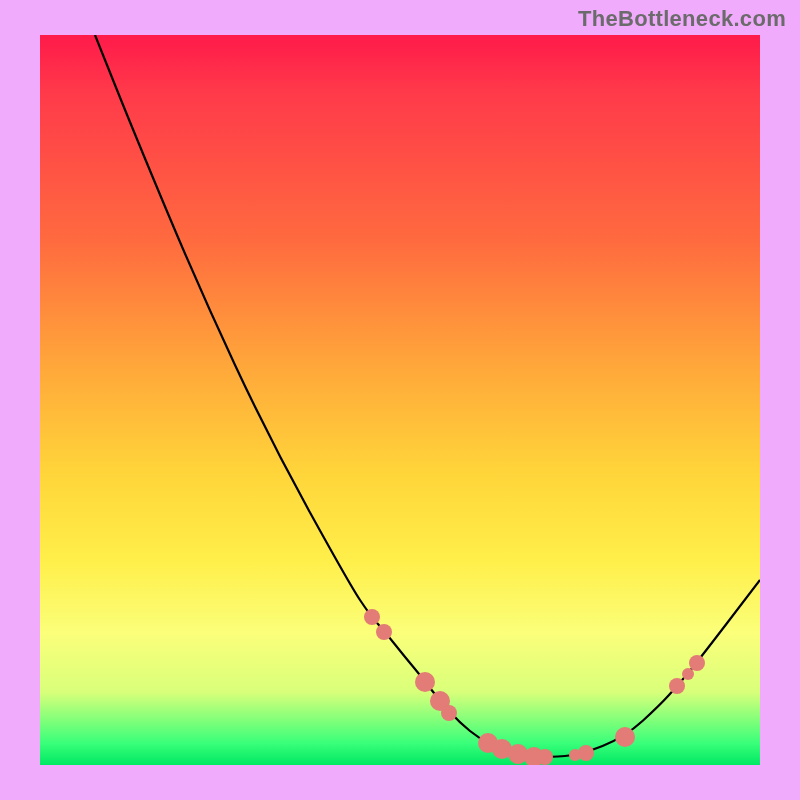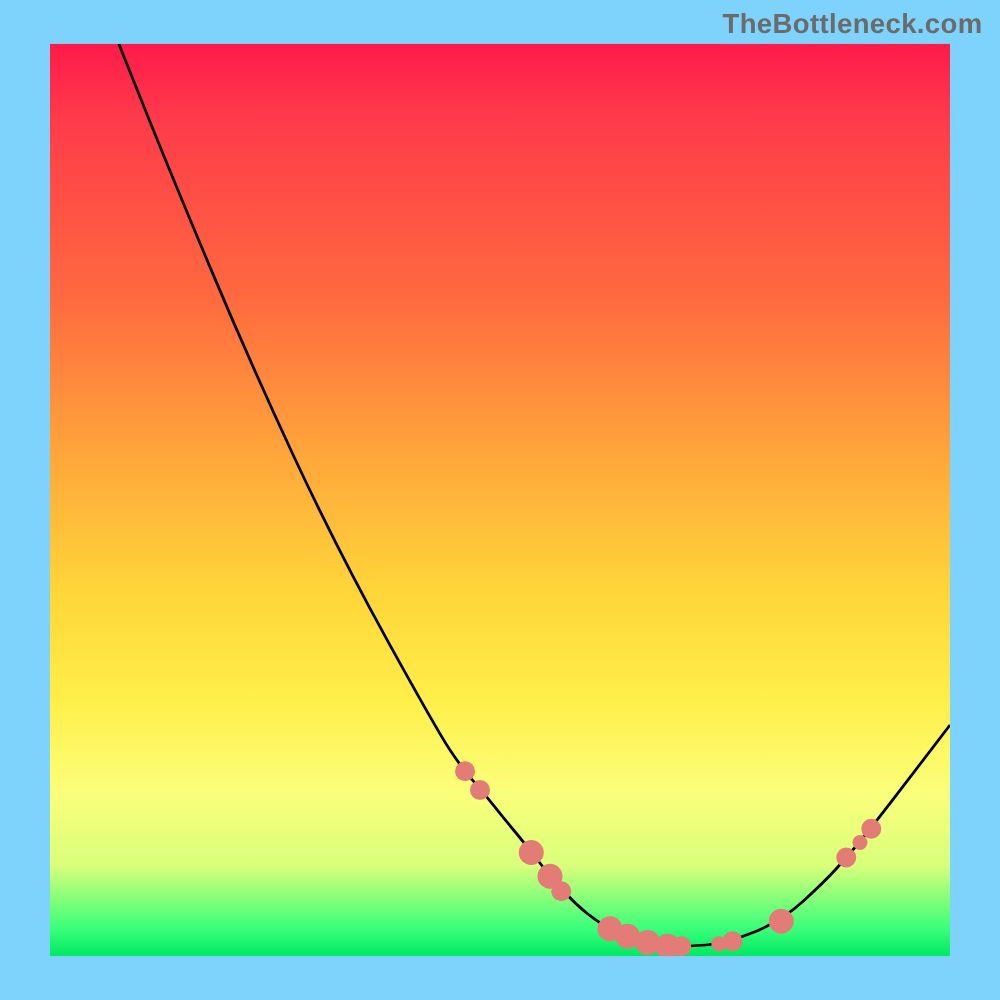--- a/index.html
+++ b/index.html
@@ -8,21 +8,21 @@
     width: 800px;
     height: 800px;
     background: #000;
     font-family: Arial, Helvetica, sans-serif;
     overflow: hidden;
   }
   .frame {
     position: relative;
     width: 800px;
     height: 800px;
-    background: #7dd3fc;
+    background: #f0abfc;
   }
   .watermark {
     position: absolute;
     top: 6px;
     right: 14px;
     color: #6b6b6b;
     font-size: 22px;
     font-weight: 600;
     letter-spacing: 0.3px;
     z-index: 20;

